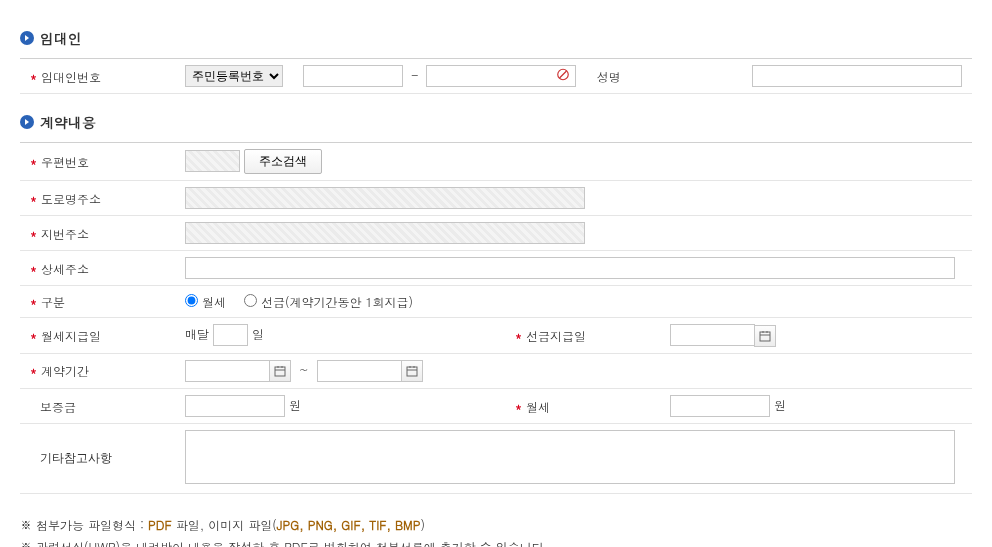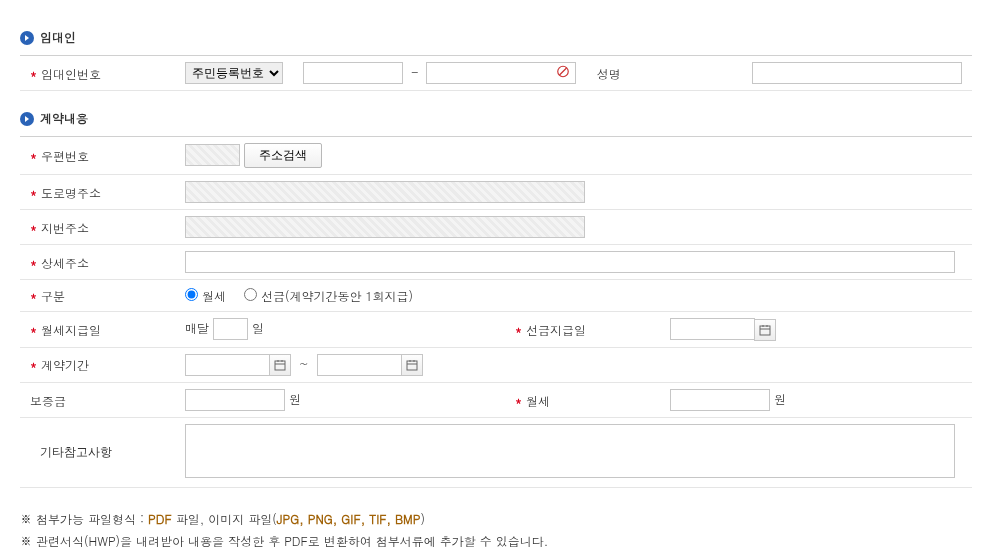--- a/index.html
+++ b/index.html
@@ -1,17 +1,17 @@
 <!DOCTYPE html>
 <html><head>
 <meta charset="utf-8">
 <style>
   * { box-sizing: border-box; margin: 0; padding: 0; }
   body { font-family: "Malgun Gothic", "맑은 고딕", Dotum, sans-serif; font-size: 12px; color: #333; padding: 10px 20px 30px; width: 992px; }
-  .section-title { display: flex; align-items: flex-end; font-weight: bold; font-size: 12px; margin: 18px 0 10px; }
+  .section-title { display: flex; align-items: center; font-weight: bold; font-size: 14px; margin: 18px 0 10px; }
   .section-title .bullet { width: 14px; height: 14px; border-radius: 50%; background: #2a63b7; position: relative; margin-right: 6px; display:inline-flex; align-items:center; justify-content:center;}
   .section-title .bullet svg { display:block; }
   table.form { width: 100%; border-collapse: collapse; border-top: 1px solid #d0d0d0; }
   table.form th, table.form td { border-bottom: 1px solid #e5e5e5; padding: 6px 10px; vertical-align: middle; height: 32px; font-weight: normal; text-align: left; }
   table.form th { width: 155px; background: #fff; }
   .req::before { content: "*"; color: #d9001b; margin-right: 4px; font-weight: bold; }
   input[type=text] { border: 1px solid #c6c6c6; height: 22px; padding: 0 4px; font-size: 12px; }
   input[readonly] { background: repeating-linear-gradient(45deg,#f4f4f4,#f4f4f4 3px,#ebebeb 3px,#ebebeb 6px); }
   select { border: 1px solid #c6c6c6; height: 22px; font-size: 12px; padding: 0 2px; }
   .btn { display: inline-block; border: 1px solid #b8b8b8; background: linear-gradient(#ffffff,#f0f0f0); padding: 3px 14px; font-size: 12px; cursor: pointer; border-radius: 2px; }
@@ -159,21 +159,21 @@
             <svg width="12" height="12" viewBox="0 0 12 12">
               <rect x="1" y="2" width="10" height="9" fill="none" stroke="#666"></rect>
               <line x1="1" y1="5" x2="11" y2="5" stroke="#666"></line>
               <line x1="4" y1="1" x2="4" y2="3" stroke="#666"></line>
               <line x1="8" y1="1" x2="8" y2="3" stroke="#666"></line>
             </svg>
           </span>
     </td>
   </tr>
   <tr>
-    <th><span style="">보증금</span></th>
+    <th><span style="margin-left:10px">보증금</span></th>
     <td>
       <input type="text" class="w100" style="">
       <span>원</span>
     </td>
     <th class="th-sub"><span class="req">월세</span></th>
     <td>
       <input type="text" class="w100" style="">
       <span>원</span>
     </td>
   </tr>

